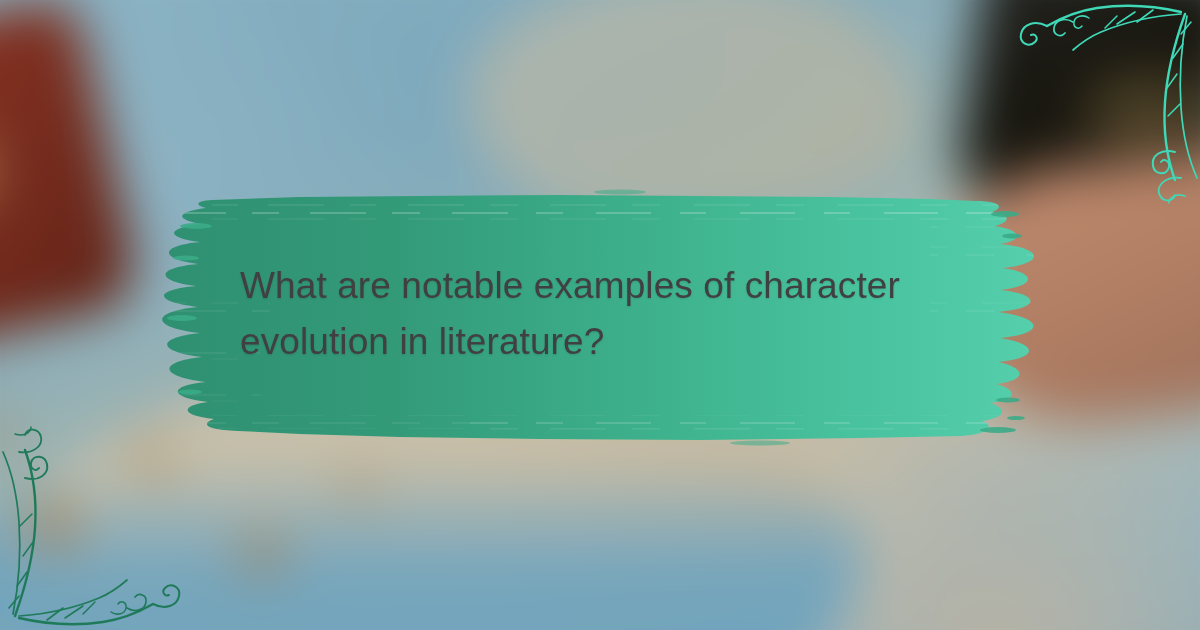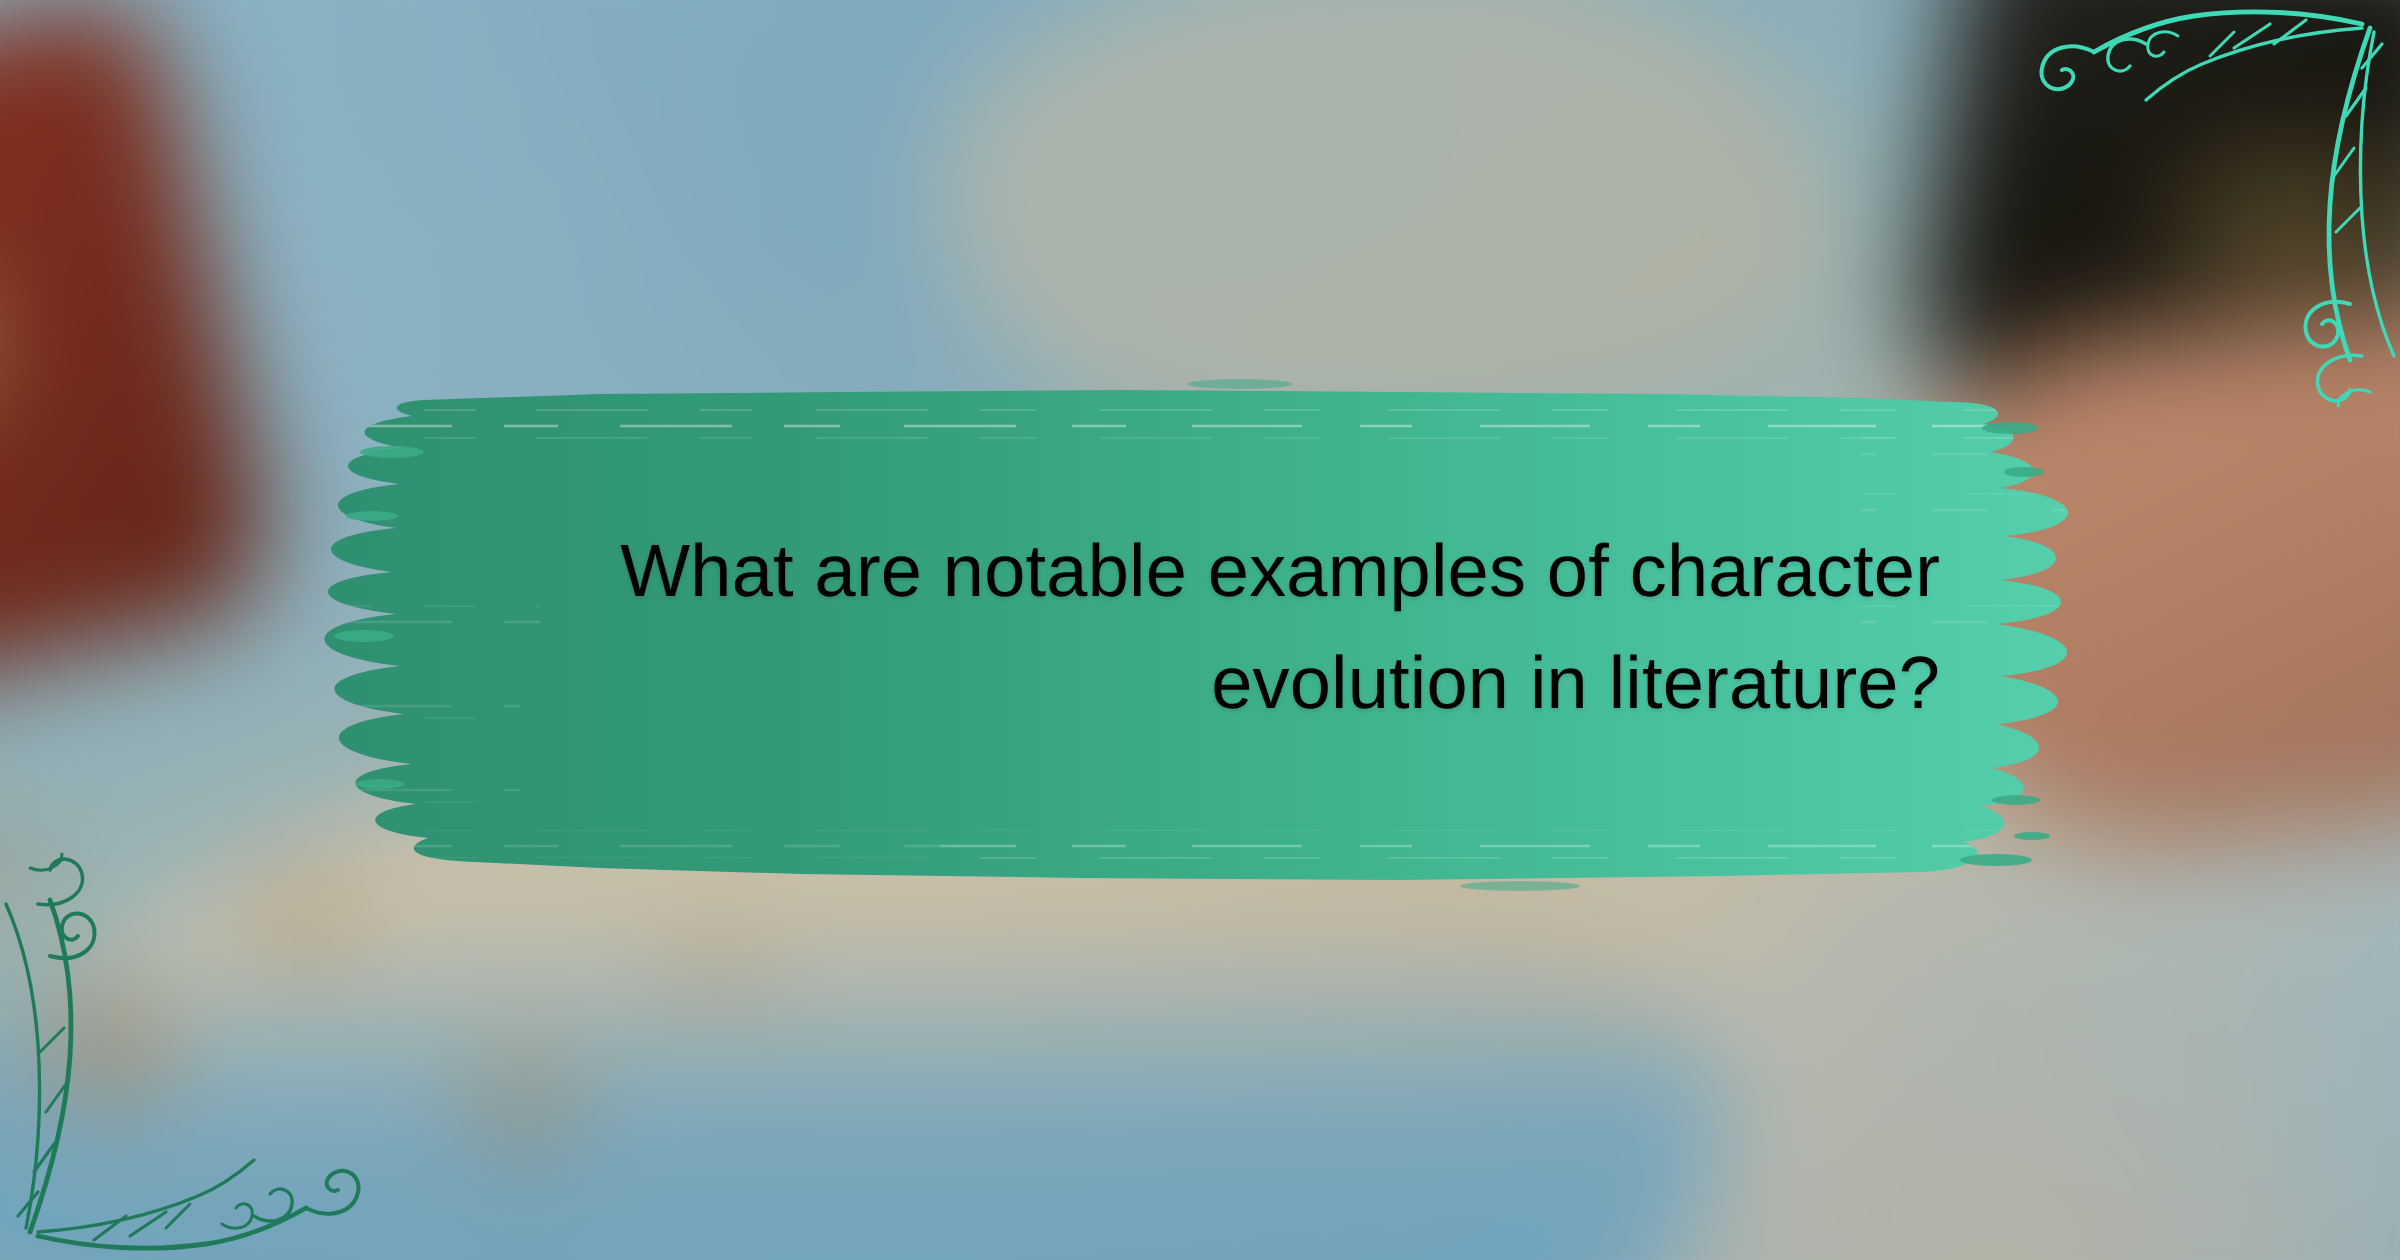--- a/index.html
+++ b/index.html
@@ -126,22 +126,22 @@
     width: 1200px; height: 630px;
   }
   .brush-svg { display: block; width: 1200px; height: 630px; }
 
   
   .headline {
     position: absolute;
     left: 240px;
     top: 258px;
     width: 730px;
-    text-align: right;
-    color: #000000;
+    text-align: left;
+    color: #404040;
     font-family: "Liberation Sans", sans-serif;
     font-size: 37px;
     font-weight: 400;
     line-height: 56px;
     letter-spacing: .1px;
     text-shadow: 0 1px 2px rgba(0,0,0,.13);
     white-space: pre-line;
   }
 
   

